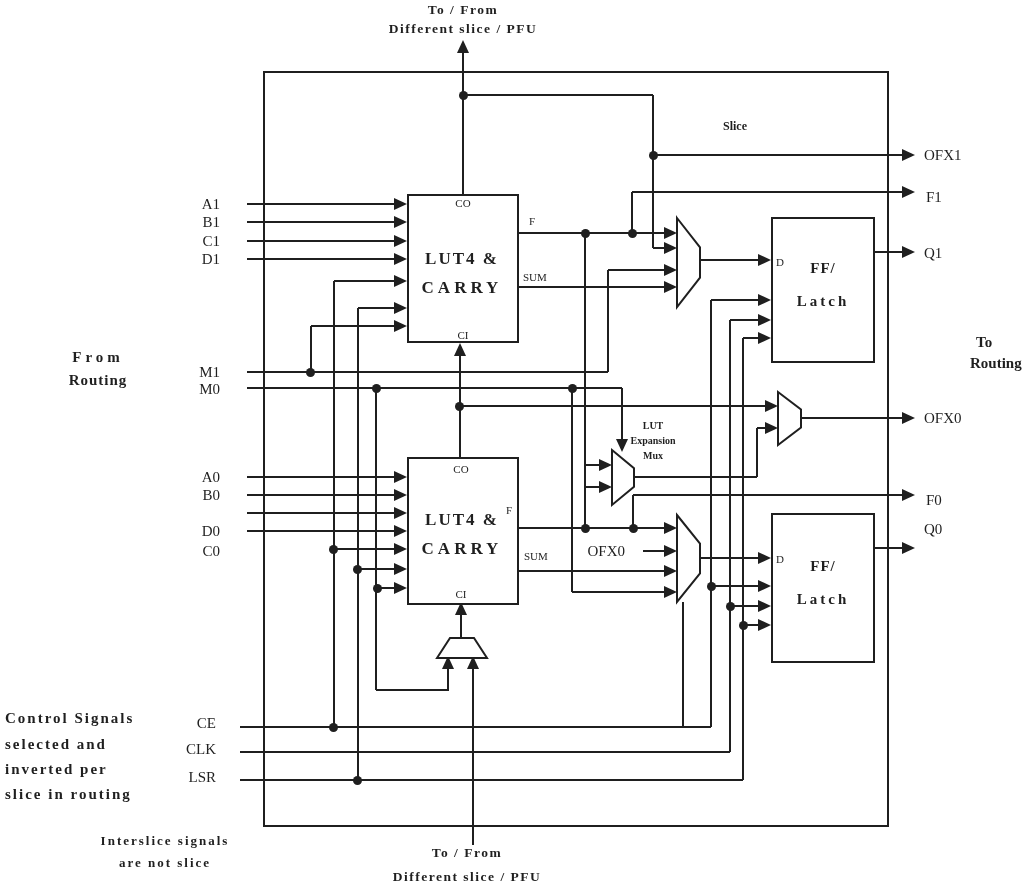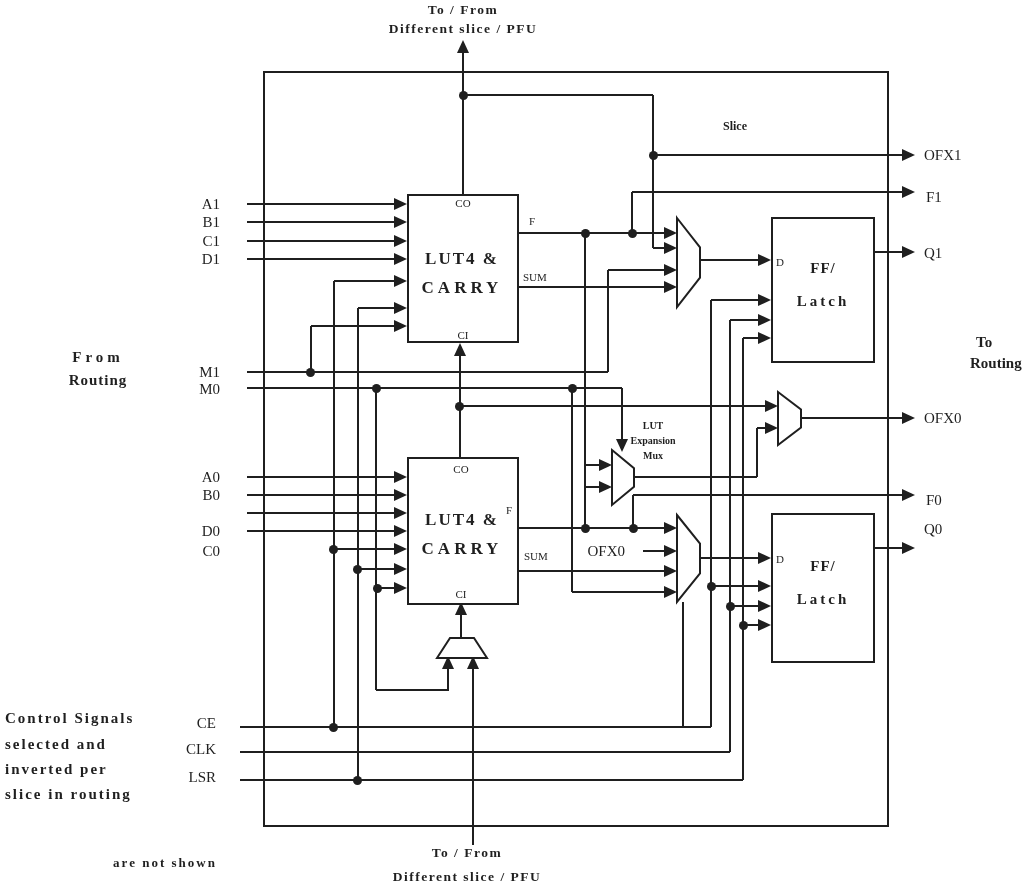--- a/index.html
+++ b/index.html
@@ -215,21 +215,22 @@
 
   <div class="lbl lbl-r" style="left:166px;top:714px;width:50px;">CE</div>
   <div class="lbl lbl-r" style="left:166px;top:740px;width:50px;">CLK</div>
   <div class="lbl lbl-r" style="left:166px;top:768px;width:50px;">LSR</div>
 
   <div class="lbl note" style="left:5px;top:709px;">Control Signals</div>
   <div class="lbl note" style="left:5px;top:735px;">selected and</div>
   <div class="lbl note" style="left:5px;top:760px;">inverted per</div>
   <div class="lbl note" style="left:5px;top:785px;">slice in routing</div>
 
-  <div class="lbl lbl-c small-note" style="left:60px;top:854px;width:210px;">are not shown</div>
+  <div class="lbl lbl-c small-note" style="left:60px;top:832px;width:210px;">Interslice signals</div>
+  <div class="lbl lbl-c small-note" style="left:60px;top:854px;width:210px;">are not slice</div>
 
   <div class="lbl lbl-c port" style="left:430px;top:194px;width:66px;">CO</div>
   <div class="lbl lbl-c luttitle" style="left:407px;top:250px;width:110px;">LUT4 &amp;</div>
   <div class="lbl lbl-c luttitle" style="left:407px;top:279px;width:110px;letter-spacing:4px;">CARRY</div>
   <div class="lbl lbl-c port" style="left:430px;top:326px;width:66px;">CI</div>
   <div class="lbl port" style="left:529px;top:212px;">F</div>
   <div class="lbl port" style="left:523px;top:268px;">SUM</div>
 
   <div class="lbl lbl-c port" style="left:428px;top:460px;width:66px;">CO</div>
   <div class="lbl lbl-c luttitle" style="left:407px;top:511px;width:110px;">LUT4 &amp;</div>

